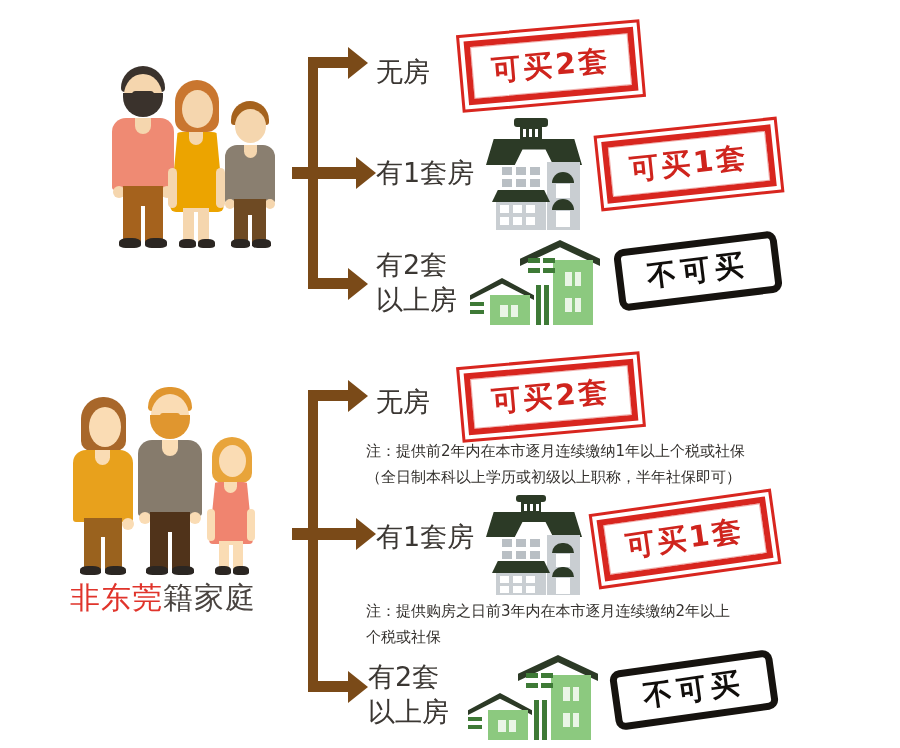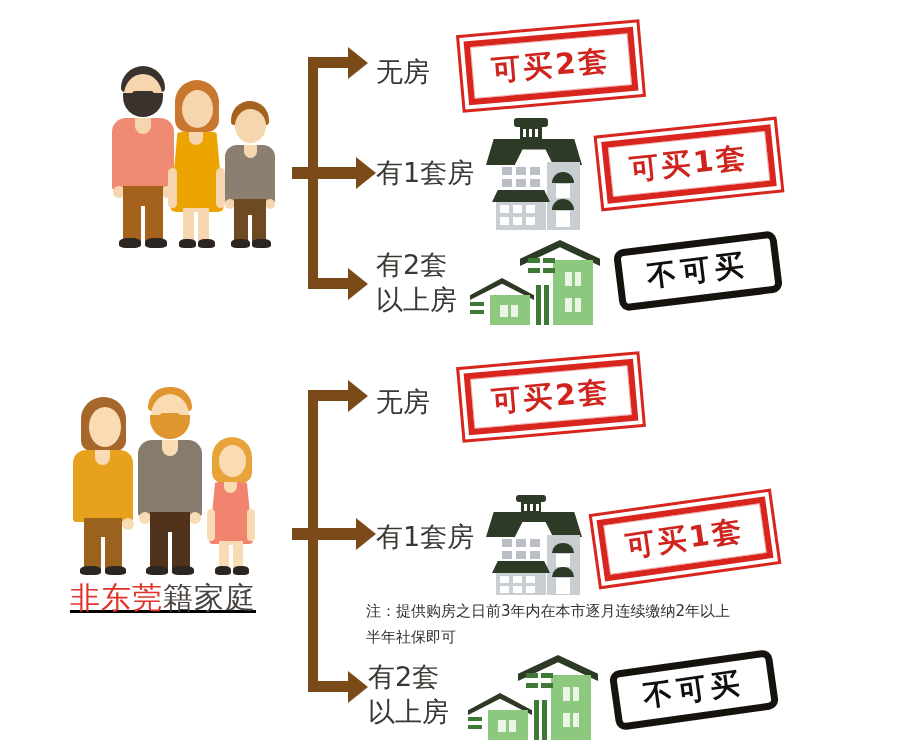--- a/index.html
+++ b/index.html
@@ -253,38 +253,40 @@
       <div class="hs-part" style="left:19px; top:47px; width:13px; height:11px; background:#fadcb4; border-radius:0 0 8px 8px;"></div>
       <div class="hs-part" style="left:2px; top:74px; width:8px; height:32px; background:#fadcb4; border-radius:4px;"></div>
       <div class="hs-part" style="left:42px; top:74px; width:8px; height:32px; background:#fadcb4; border-radius:4px;"></div>
       <div class="legs" style="left:14px; top:106px; width:24px; height:28px; background:#fadcb4;"></div>
       <div class="hs-part" style="left:24px; top:110px; width:4px; height:24px; background:#fff;"></div>
       <div class="shoe" style="left:10px; top:131px; width:16px; height:9px;"></div>
       <div class="shoe" style="left:28px; top:131px; width:16px; height:9px;"></div>
     </div>
   </div>
 
-  <div class="cat-label" style="left:70px; top:578px;text-decoration:underline;">
+  <div class="cat-label" style="left:70px; top:578px;">
     <span class="cat-red">非东莞</span><span class="cat-dark">籍家庭</span>
   </div>
 
   <div class="bracket" style="left:300px; top:388px; width:80px; height:310px;">
     <div class="bk-stem" style="left:8px; top:2px; width:10px; height:302px;"></div>
     <div class="bk-arm" style="left:8px; top:2px; width:42px; height:11px;"></div>
     <div class="bk-head" style="left:48px; top:-8px;"></div>
     <div class="bk-arm" style="left:-8px; top:140px; width:66px; height:12px;"></div>
     <div class="bk-head" style="left:56px; top:130px;"></div>
     <div class="bk-arm" style="left:8px; top:293px; width:42px; height:11px;"></div>
     <div class="bk-head" style="left:48px; top:283px;"></div>
   </div>
 
   <div class="row-text" style="left:376px; top:385px;">无房</div>
   <div class="stamp stamp-red" style="left:466px; top:366px; width:170px; height:62px; transform:rotate(-5deg); font-size:29px;">
     <span>可买2套</span>
   </div>
+  <div class="note" style="left:366px; top:438px; width:500px;">注：提供前2年内在本市逐月连续缴纳1年以上个税或社保
+      （全日制本科以上学历或初级以上职称，半年社保即可）</div>
 
   <div class="row-text" style="left:376px; top:520px;">有1套房</div>
   <div class="house" style="left:484px; top:495px; width:110px; height:100px;">
     <div class="hs-part" style="left:32px; top:0; width:30px; height:7px; background:#2c3a26; border-radius:3px;"></div>
     <div class="hs-part" style="left:37px; top:7px; width:20px; height:10px; background:#2c3a26;"></div>
     <div class="hs-part" style="left:40px; top:9px; width:3px; height:7px; background:#fff;"></div>
     <div class="hs-part" style="left:46px; top:9px; width:3px; height:7px; background:#fff;"></div>
     <div class="hs-part" style="left:52px; top:9px; width:3px; height:7px; background:#fff;"></div>
     <div class="hs-part" style="left:2px; top:17px; width:96px; height:25px; background:#2c3a26; clip-path:polygon(8% 0,92% 0,100% 100%,70% 100%,62% 40%,38% 40%,30% 100%,0 100%);"></div>
     <div class="win" style="left:18px; top:44px; width:10px; height:8px; background:#b9bfc4;"></div>
@@ -304,21 +306,21 @@
     <div class="win" style="left:29px; top:81px; width:9px; height:7px; background:#fff;"></div>
     <div class="win" style="left:42px; top:81px; width:9px; height:7px; background:#fff;"></div>
     <div class="win" style="left:16px; top:91px; width:9px; height:7px; background:#fff;"></div>
     <div class="win" style="left:29px; top:91px; width:9px; height:7px; background:#fff;"></div>
     <div class="win" style="left:42px; top:91px; width:9px; height:7px; background:#fff;"></div>
   </div>
   <div class="stamp stamp-red" style="left:600px; top:508px; width:170px; height:62px; transform:rotate(-8deg); font-size:29px;">
     <span>可买1套</span>
   </div>
   <div class="note" style="left:366px; top:598px; width:500px;">注：提供购房之日前3年内在本市逐月连续缴纳2年以上
-      半年社保即可</div>
+      个税或社保</div>
 
   <div class="row-text" style="left:368px; top:660px;">有2套
 以上房</div>
   <div class="house" style="left:466px; top:655px; width:150px; height:85px;">
     <div class="hs-part" style="left:52px; top:0; width:80px; height:26px; background:#2c3a26; clip-path:polygon(50% 0,100% 72%,100% 100%,50% 28%,0 100%,0 72%);"></div>
     <div class="hs-part" style="left:85px; top:20px; width:40px; height:65px; background:#8cc97f;"></div>
     <div class="win" style="left:95px; top:30px; width:20px; height:18px; background:#eaf5e6; border:2px solid #8cc97f;"></div>
     <div class="win" style="left:95px; top:56px; width:20px; height:18px; background:#eaf5e6; border:2px solid #8cc97f;"></div>
     <div class="hs-part" style="left:104px; top:30px; width:3px; height:18px; background:#8cc97f;"></div>
     <div class="hs-part" style="left:104px; top:56px; width:3px; height:18px; background:#8cc97f;"></div>

